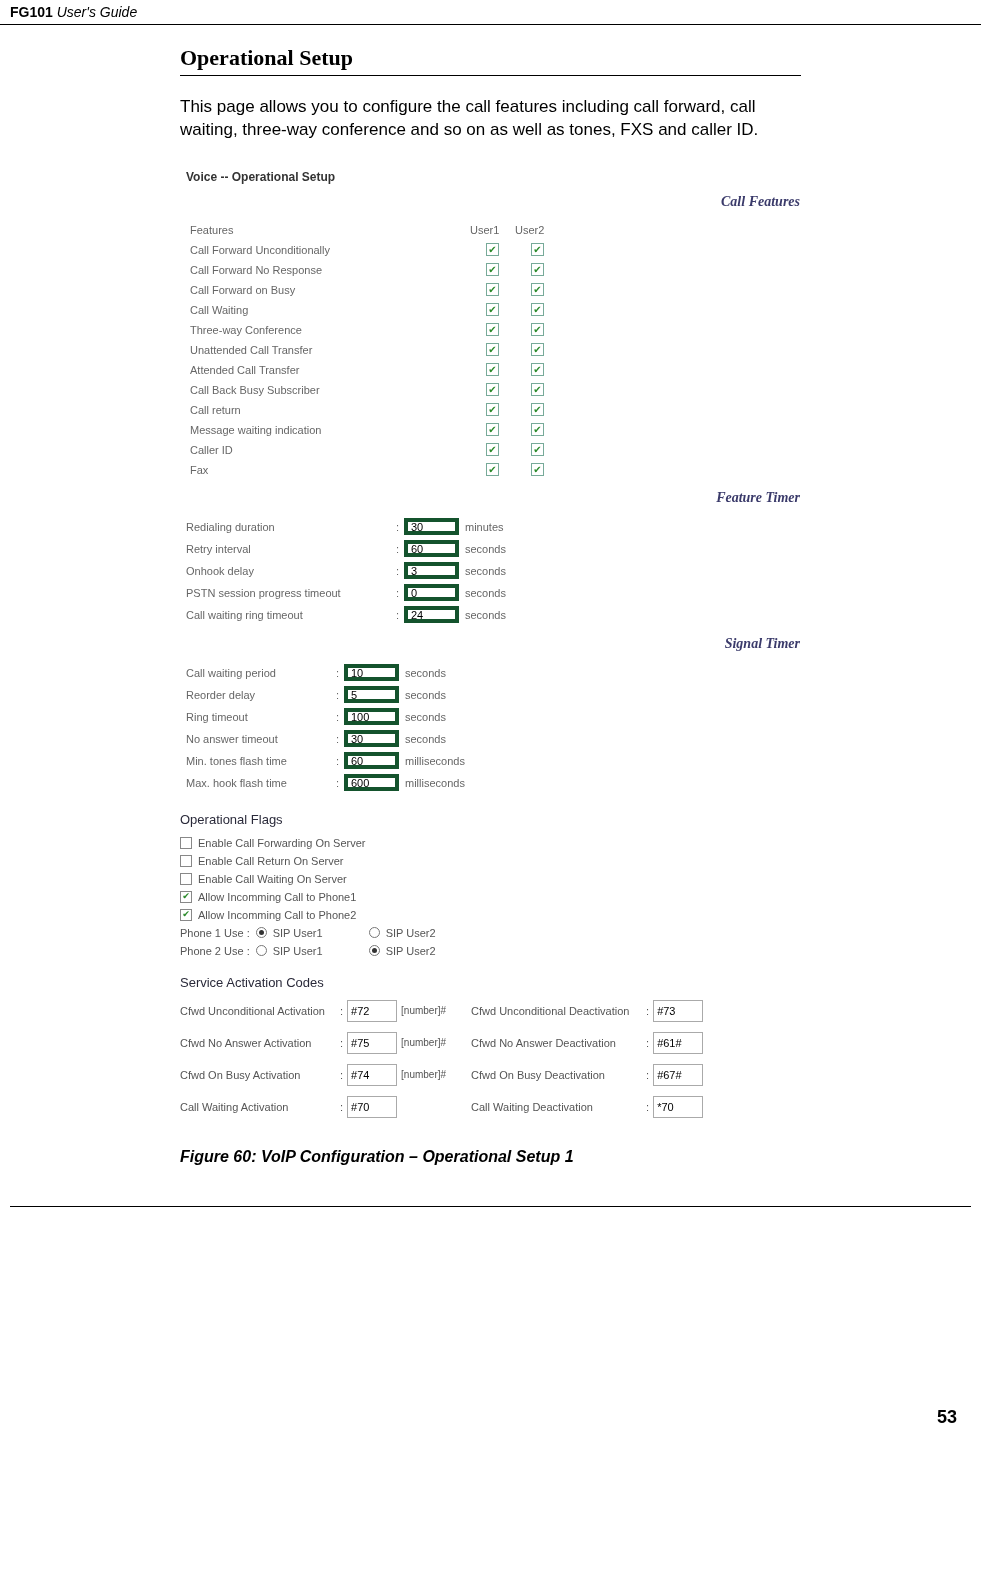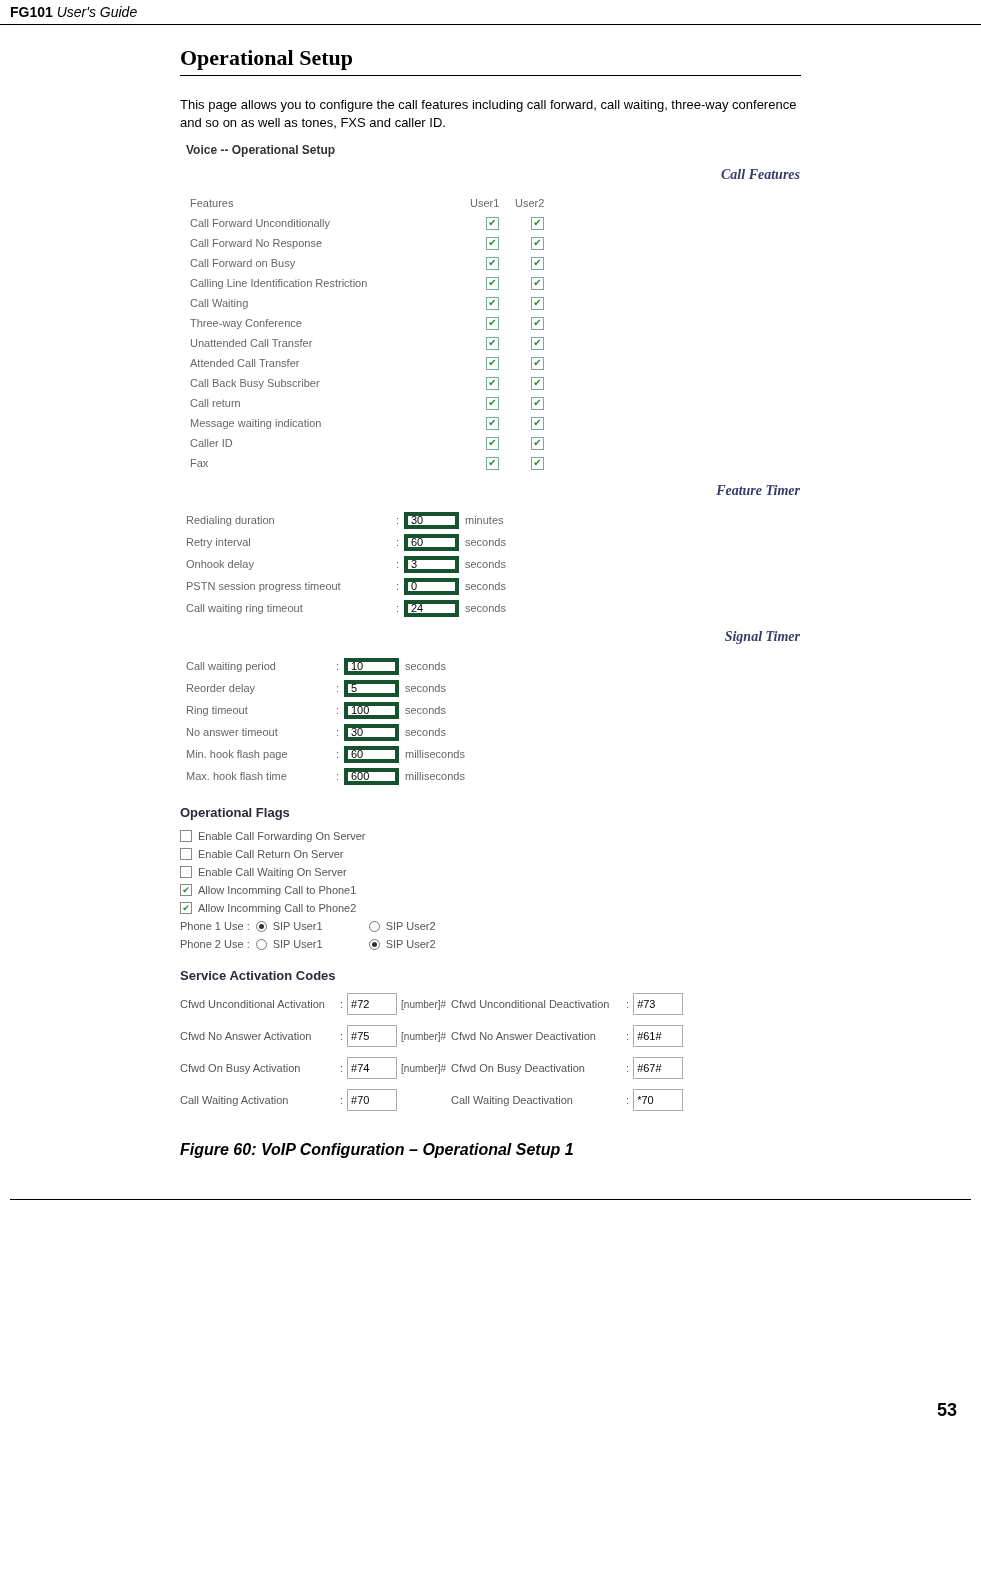--- a/index.html
+++ b/index.html
@@ -1,50 +1,50 @@
 <!DOCTYPE html>
 <html><head>
 <meta charset="utf-8">
 <style>
   * { box-sizing: border-box; margin: 0; padding: 0; }
   body { font-family: Arial, sans-serif; width: 981px; margin: 0 auto; background: #fff; color: #000; }
   .header-line { border-bottom: 1px solid #000; padding: 4px 10px; font-size: 14px; font-style: italic; }
   .header-line .bold { font-weight: bold; font-style: normal; text-align: center; }
   .content { padding: 20px 180px 0 180px; }
   h2.op-setup { font-family: Georgia, serif; font-weight: bold; font-size: 22px; border-bottom: 1.5px solid #000; padding-bottom: 4px; margin-bottom: 20px; }
-  .intro { font-size: 13px; line-height: 1.35; margin-bottom: 12px; }
+  .intro { font-size: 17px; line-height: 1.35; margin-bottom: 28px; }
   .screenshot { border: none; width: 620px; font-size: 11px; color: #555; font-family: Verdana, Arial, sans-serif; }
   .page-title { font-size: 12px; color: #333; font-weight: bold; margin: 6px 0 10px 6px; }
   .section-title { font-weight: bold; color: #3a3a6a; font-size: 14px; margin: 6px 0 10px 6px; font-style: italic; font-family: Georgia, serif; text-align: right; }
   .call-features { margin: 0 0 10px 10px; }
   .cf-row { display: flex; align-items: center; height: 20px; font-size: 11px; color: #666; }
   .cf-label { width: 280px; }
   .cf-hdr1 { width: 45px; }
   .cf-hdr2 { width: 45px; }
   .cb-wrap { width: 45px; display: flex; justify-content: center; }
   .checkbox { width: 13px; height: 13px; border: 1px solid #7a9; background: #fff; display: inline-flex; align-items: center; justify-content: center; font-size: 10px; color: #2a8a2a; line-height: 1; }
   .checkbox.checked::after { content: "✔"; }
   .ft-group { margin: 0 0 10px 6px; }
   .ft-row { display: flex; align-items: center; height: 22px; font-size: 11px; color: #666; }
   .ft-label { width: 210px; }
   .ft-label-s { width: 150px; }
   .colon { width: 8px; }
   .ft-input { width: 55px; height: 17px; border: 4px solid #14532d; font-size: 11px; padding: 0 3px; background: #fff; }
   .ft-unit { margin-left: 6px; }
-  .op-flags-title { font-weight: bold; color: #2a2a3a; font-size: 13px; margin: 18px 0 10px 0; }
+  .op-flags-title { font-weight: normal; color: #2a2a3a; font-size: 13px; margin: 18px 0 10px 0; }
   .op-flags, .svc-codes { margin-left: 0; }
   .of-row { display: flex; align-items: center; font-size: 11px; color: #555; margin: 6px 0; gap: 6px; }
   .smallcb { width: 12px; height: 12px; border: 1px solid #888; background: #fff; display: inline-flex; align-items: center; justify-content: center; font-size: 9px; color: #2a8a2a; line-height: 1; }
   .smallcb.checked::after { content: "✔"; }
   .radio { width: 11px; height: 11px; border: 1px solid #777; border-radius: 50%; display: inline-flex; align-items: center; justify-content: center; background: #fff; }
   .radio.checked::after { content: ""; width: 5px; height: 5px; background: #333; border-radius: 50%; display: block; }
   .svc-row { display: flex; align-items: center; font-size: 11px; color: #555; margin: 10px 0; }
   .svc-label1 { width: 160px; }
   .svc-input { width: 50px; height: 22px; border: 1px solid #aaa; font-size: 11px; padding: 0 3px; background: #fff; margin: 0 4px; }
-  .svc-suffix { width: 50px; font-size: 10px; }
+  .svc-suffix { width: 70px; font-size: 10px; }
   .svc-label2 { width: 175px; }
   .figure-caption { font-weight: bold; font-style: italic; font-size: 16px; margin: 30px 0 0 0; font-family: Arial, sans-serif; }
   .page-number { text-align: right; font-weight: bold; font-size: 18px; padding: 200px 14px 10px 0; border-top: 1px solid #000; margin-top: 40px; }
   .footer-wrap { padding: 0 10px; }
 </style>
 </head>
 <body>
 
 <div class="header-line">
   <span class="bold">FG101</span><span> User's Guide</span>
@@ -86,29 +86,20 @@
           <div class="cf-row">
             <div class="cf-label">Call Forward on Busy</div>
             <div class="cb-wrap">
               <span class="checkbox checked"></span>
             </div>
             <div class="cb-wrap">
               <span class="checkbox checked"></span>
             </div>
           </div>
           <div class="cf-row">
-            <div class="cf-label">Calling Line Identification Restriction</div>
-            <div class="cb-wrap">
-              <span class="checkbox checked"></span>
-            </div>
-            <div class="cb-wrap">
-              <span class="checkbox checked"></span>
-            </div>
-          </div>
-          <div class="cf-row">
             <div class="cf-label">Call Waiting</div>
             <div class="cb-wrap">
               <span class="checkbox checked"></span>
             </div>
             <div class="cb-wrap">
               <span class="checkbox checked"></span>
             </div>
           </div>
           <div class="cf-row">
             <div class="cf-label">Three-way Conference</div>
@@ -239,21 +230,21 @@
           <input class="ft-input" value="100" style="">
           <div class="ft-unit">seconds</div>
         </div>
         <div class="ft-row">
           <div class="ft-label-s">No answer timeout</div>
           <div class="colon">:</div>
           <input class="ft-input" value="30" style="">
           <div class="ft-unit">seconds</div>
         </div>
         <div class="ft-row">
-          <div class="ft-label-s">Min. hook flash page</div>
+          <div class="ft-label-s">Min. tones flash time</div>
           <div class="colon">:</div>
           <input class="ft-input" value="60" style="">
           <div class="ft-unit">milliseconds</div>
         </div>
         <div class="ft-row">
           <div class="ft-label-s">Max. hook flash time</div>
           <div class="colon">:</div>
           <input class="ft-input" value="600" style="">
           <div class="ft-unit">milliseconds</div>
         </div>

